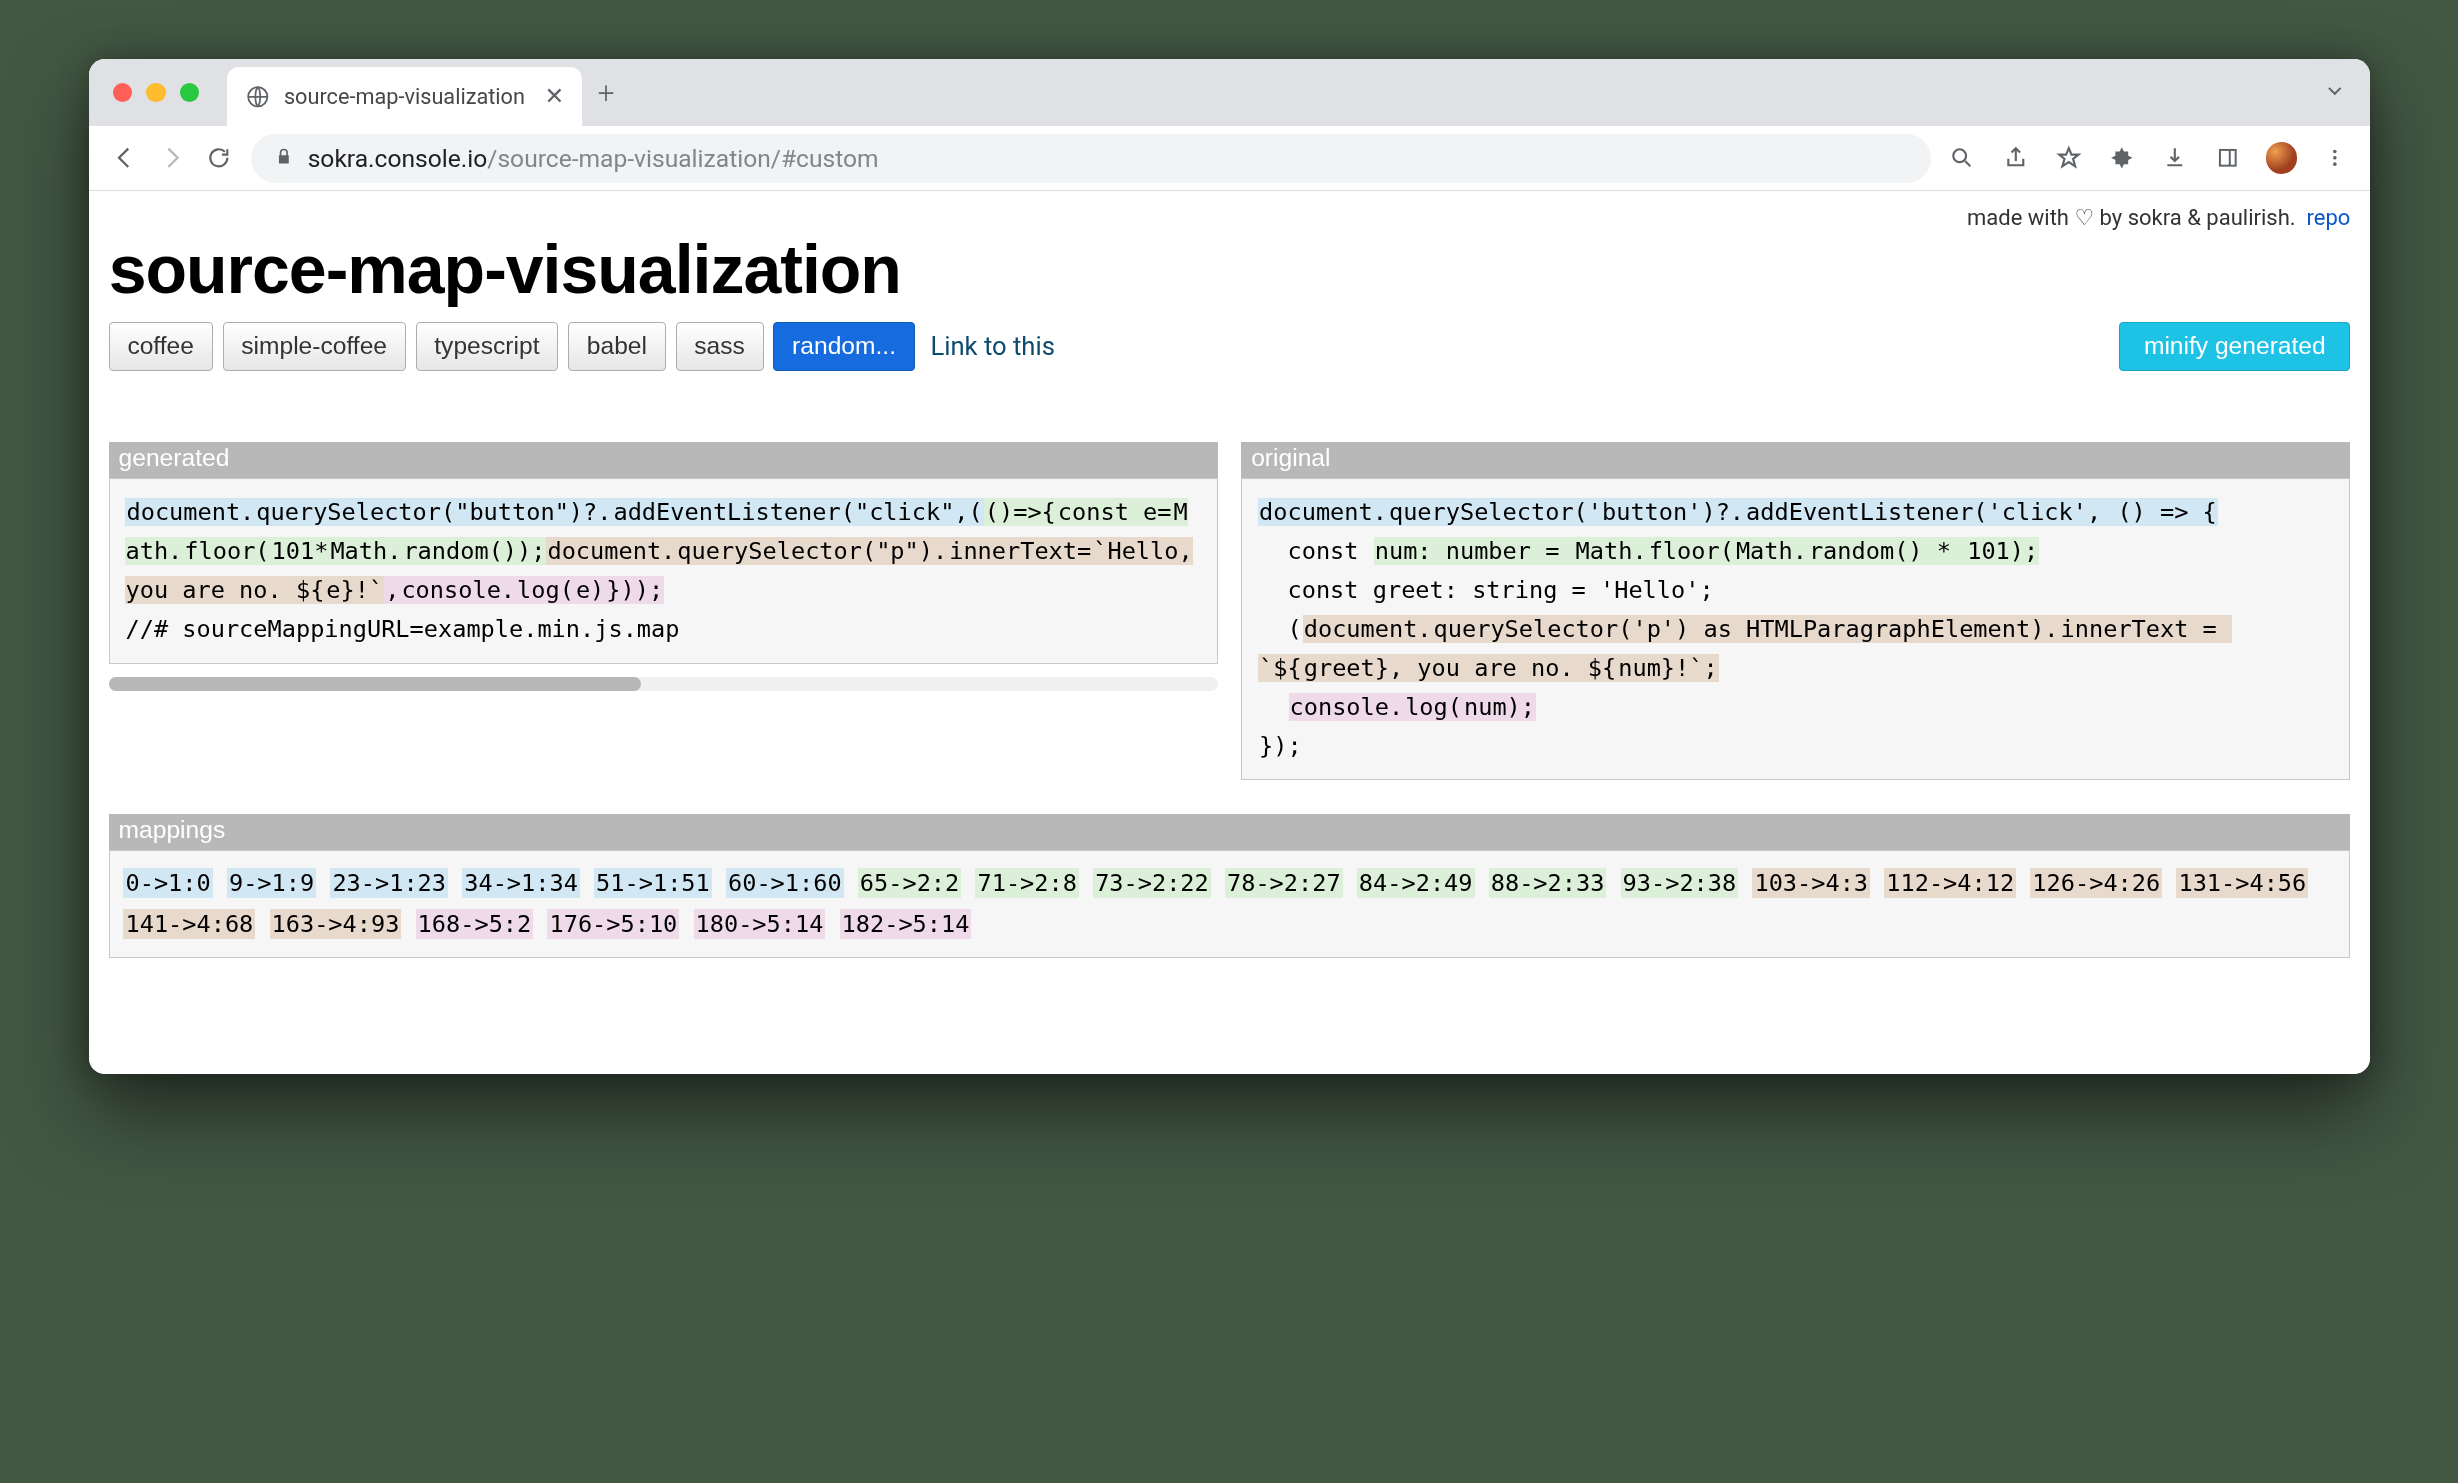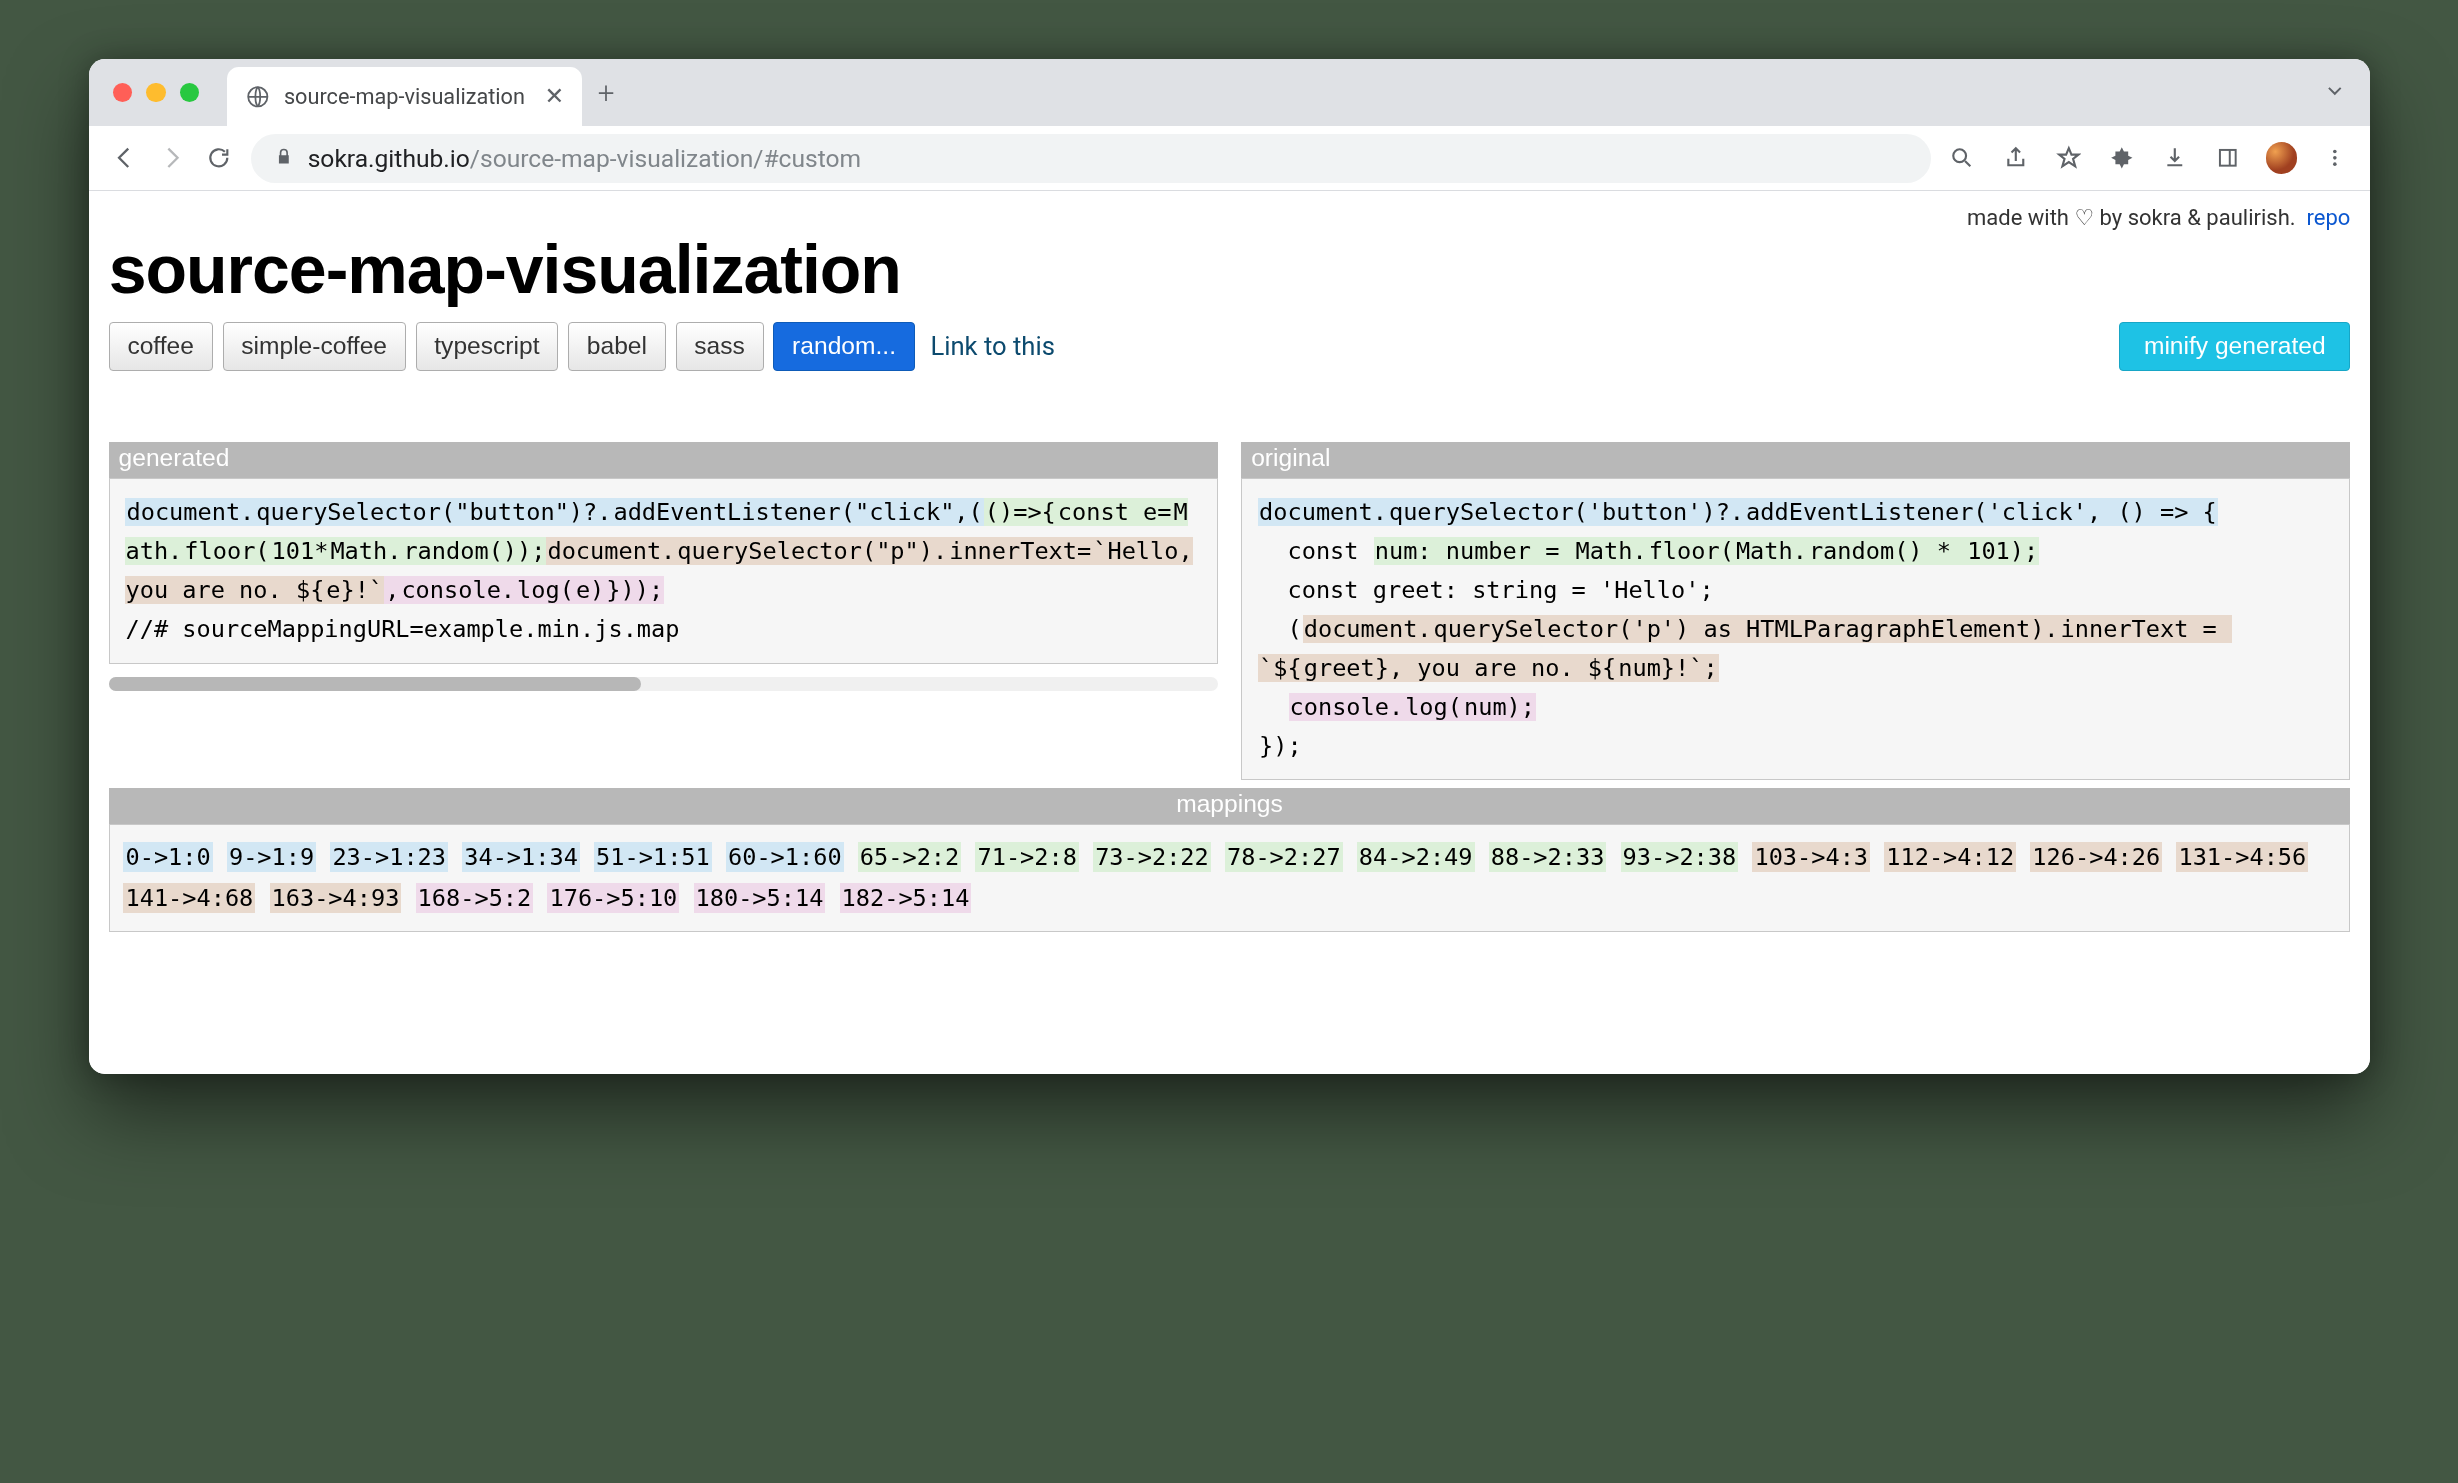--- a/index.html
+++ b/index.html
@@ -121,21 +121,21 @@
   background: #f6f6f6;
   padding: 13.8px 15.8px;
   font-family: "Menlo", "Consolas", monospace;
   font-size: 23.6px;
   line-height: 1.65;
   white-space: normal;
 }
 .colbody .seg { padding: 0 1px; }
 .scrollbar { height: 13.8px; background: #f0f0f0; border-radius: 6.9px; margin-top: 13.8px; position:relative;}
 .scrollbar .thumb { position:absolute; left:0; top:0; height:100%; width:48%; background:#b7b7b7; border-radius:6.9px;}
-.maphdr { margin-top: 8px; text-align: center; }
+.maphdr { margin-top: 34px; }
 .mapbody {
   border: 1px solid #c8c8c8;
   background: #f6f6f6;
   padding: 11.8px 13.8px;
   font-family: "Menlo", "Consolas", monospace;
   font-size: 23.6px;
   line-height: 1.75;
 }
 .mapbody span { display:inline; padding: 1px 2px; }
 
@@ -186,21 +186,21 @@
       </span>
     <span class="icn">
         <svg viewBox="0 0 24 24" width="25.6" height="25.6" fill="none" stroke="#5f6368" stroke-width="2">
           <path d="M20 12a8 8 0 1 1-2.3-5.6M20 4v5h-5"></path>
         </svg>
       </span>
     <div class="url-bar">
       <span class="lock"><svg viewBox="0 0 24 24" width="19.7" height="19.7" fill="#5f6368">
             <path d="M7 10V7a5 5 0 0110 0v3h1v10H6V10h1zm2 0h6V7a3 3 0 00-6 0v3z"></path>
           </svg></span>
-      <span class="host">sokra.github.io</span>
+      <span class="host">sokra.console.io</span>
         <span class="path">/source-map-visualization/#custom</span>
     </div>
     <div class="right-icons">
       <span class="icn">
           <svg viewBox="0 0 24 24" width="25.6" height="25.6" fill="none" stroke="#5f6368" stroke-width="2">
             <circle cx="10" cy="10" r="6"></circle>
             <path d="M20 20l-5-5"></path>
           </svg>
         </span>
       <span class="icn">

